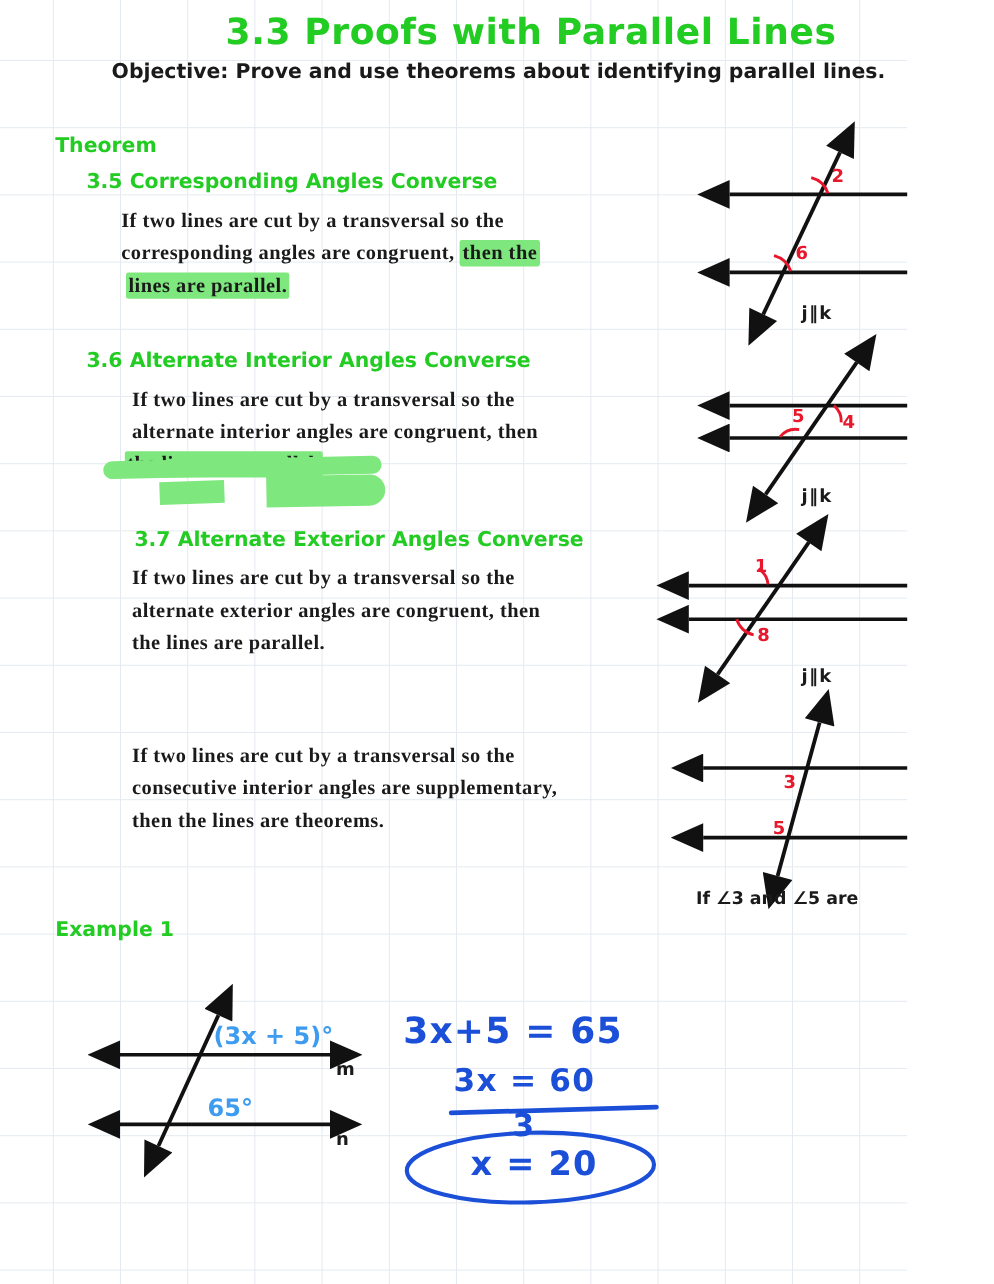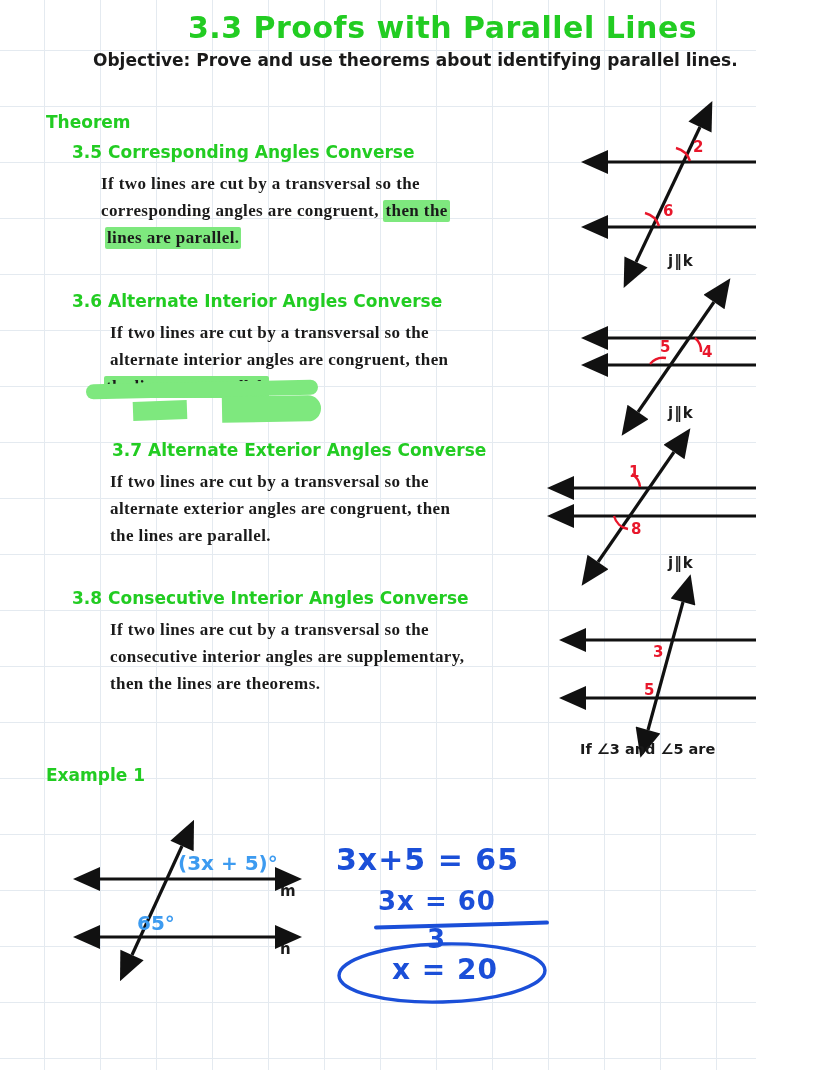--- a/index.html
+++ b/index.html
@@ -158,21 +158,20 @@
   <div class="abs blob" style="left:133px; top:401px; width:54px; height:19px; transform:rotate(-2deg);"></div>
   <div class="abs blob" style="left:222px; top:396px; width:99px; height:26px; border-radius:0 16px 16px 0; transform:rotate(-1deg);"></div>
 
   <div class="abs thm-head" style="left:72px; top:440px;margin-left:40px;">3.7 Alternate Exterior Angles Converse</div>
   <div class="abs thm-body" style="left:110px; top:468px;">
     <div><span>If two lines are cut by a transversal so the</span></div>
     <div><span>alternate exterior angles are congruent, then</span></div>
     <div><span>the lines are parallel.</span></div>
   </div>
 
-  <div class="abs thm-head" style="left:72px; top:588px;">3.8 Consecutive Interior Angles Converse</div>
   <div class="abs thm-body" style="left:110px; top:616px;">
     <div><span>If two lines are cut by a transversal so the</span></div>
     <div><span>consecutive interior angles are supplementary,</span></div>
     <div><span>then the lines are theorems.</span></div>
   </div>
 
   <div class="abs" style="left:598px; top:112px; width:210px; height:160px;">
     <svg width="210" height="160" viewBox="0 0 210 160">
       <defs>
         <marker id="arrL1" markerWidth="10" markerHeight="8" refX="9" refY="4" orient="auto">
@@ -278,21 +277,21 @@
         </marker>
         <marker id="arrR5" markerWidth="10" markerHeight="8" refX="1" refY="4" orient="auto">
           <path d="M1,0 L10,4 L1,8 Z" fill="#111"></path>
         </marker>
       </defs>
       <line x1="10" y1="41" x2="185" y2="41" stroke="#111" stroke-width="3" marker-start="url(#arrL5)" marker-end="url(#arrR5)"></line>
       <line x1="10" y1="99" x2="185" y2="99" stroke="#111" stroke-width="3" marker-start="url(#arrL5)" marker-end="url(#arrR5)"></line>
       <line x1="42" y1="117" x2="92" y2="8" stroke="#111" stroke-width="3.2" marker-start="url(#arrL5)" marker-end="url(#arrR5)"></line>
     </svg>
     <div class="abs blue-lbl" style="left:88px; top:13px;">(3x + 5)°</div>
-    <div class="abs blue-lbl" style="left:47px; top:73px;">65°</div>
+    <div class="abs blue-lbl" style="left:57px; top:73px;padding-left:26px;">65°</div>
     <div class="abs diag-label" style="left:190px; top:44px;">m</div>
     <div class="abs diag-label" style="left:190px; top:102px;">n</div>
   </div>
 
   <div class="abs" style="left:332px; top:838px; width:230px; height:150px;">
     <div class="abs work-line" style="left:4px; top:4px; font-size:30px; letter-spacing:1px;">3x+5 = 65</div>
 
     <div class="abs work-line" style="left:46px; top:48px; font-size:26px; letter-spacing:1px;">3x  = 60</div>
     <div class="abs" style="left:42px; top:85px; width:175px; height:4px; background:#1b4fd8;
                 border-radius:2px; transform:rotate(-1.6deg);"></div>

